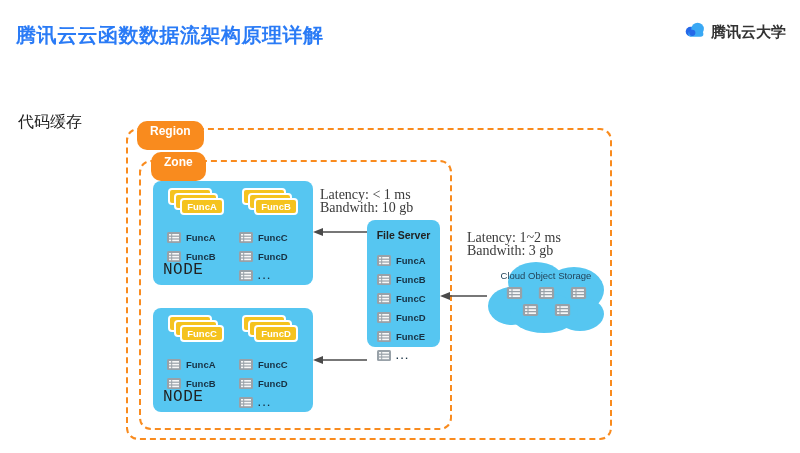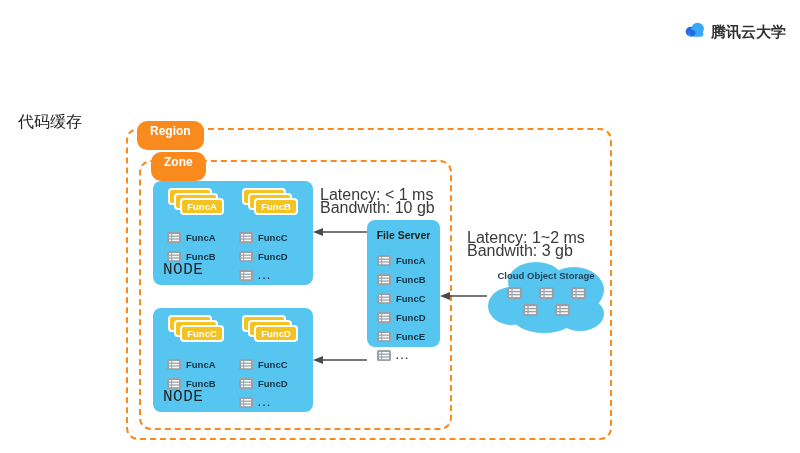--- a/index.html
+++ b/index.html
@@ -52,27 +52,27 @@
   
   .fileserver { position:absolute; left:367px; top:220px; width:73px; height:127px;
                 background:#56C6F1; border-radius:8px; }
   .fs-title { text-align:center; margin-top:9px; font-size:10.5px; font-weight:bold; color:#222; }
   .fs-col { position:absolute; left:10px; top:33px; display:flex; flex-direction:column; gap:4px; }
 
   
   .cloud { position:absolute; left:484px; top:256px; width:124px; height:82px; }
   .cloud svg.shape { position:absolute; left:0; top:0; }
   .cloud-title { position:absolute; top:14px; width:100%; text-align:center;
-                 font-size:9.5px; font-weight:bold; color:#23445a; }
+                 font-size:9.5px; font-weight:normal; color:#23445a; }
   .cloud-row { position:absolute; left:0; width:100%; display:flex;
                justify-content:center; gap:15px; }
   .cloud-row.r1 { top:31px; } .cloud-row.r2 { top:48px; }
 
   
-  .lat { position:absolute; font-size:16px; color:#3a3a3a; line-height:13px; }
+  .lat { position:absolute; font-size:14px; color:#3a3a3a; line-height:13px;font-family:Liberation Serif, serif; }
   .lat1 { left:320px; top:188px; }
   .lat2 { left:467px; top:231px; }
 
   .licon { display:block; }
   .arrows { position:absolute; left:0; top:0; pointer-events:none; }
 </style>
 </head>
 <body>
 
 <svg width="0" height="0" style="position:absolute">
@@ -84,20 +84,21 @@
       <rect x="2" y="4.8" width="2.2" height="1.6" fill="#fff" opacity="0.92"></rect>
       <rect x="5.2" y="4.8" width="6.8" height="1.6" fill="#fff" opacity="0.92"></rect>
       <rect x="2" y="7.6" width="2.2" height="1.6" fill="#fff" opacity="0.92"></rect>
       <rect x="5.2" y="7.6" width="6.8" height="1.6" fill="#fff" opacity="0.92"></rect>
     </symbol>
   </defs>
 </svg>
 
 <div class="stage">
 
+  <div class="title">腾讯云云函数数据流架构原理详解</div>
   <div class="logo">
     <span>
       <svg width="24" height="18" viewBox="0 0 24 18">
         <circle cx="7.6" cy="10.6" r="4.9" fill="#2468E8"></circle>
         <circle cx="14.6" cy="8" r="6.3" fill="#39A8F4"></circle>
         <rect x="5.4" y="10.2" width="15" height="5.6" rx="2.8" fill="#39A8F4"></rect>
         <circle cx="9.3" cy="11.8" r="3.1" fill="#2468E8"></circle>
         <circle cx="13.8" cy="9.4" r="4.4" fill="#fff" opacity="0.0"></circle>
       </svg>
     </span>

